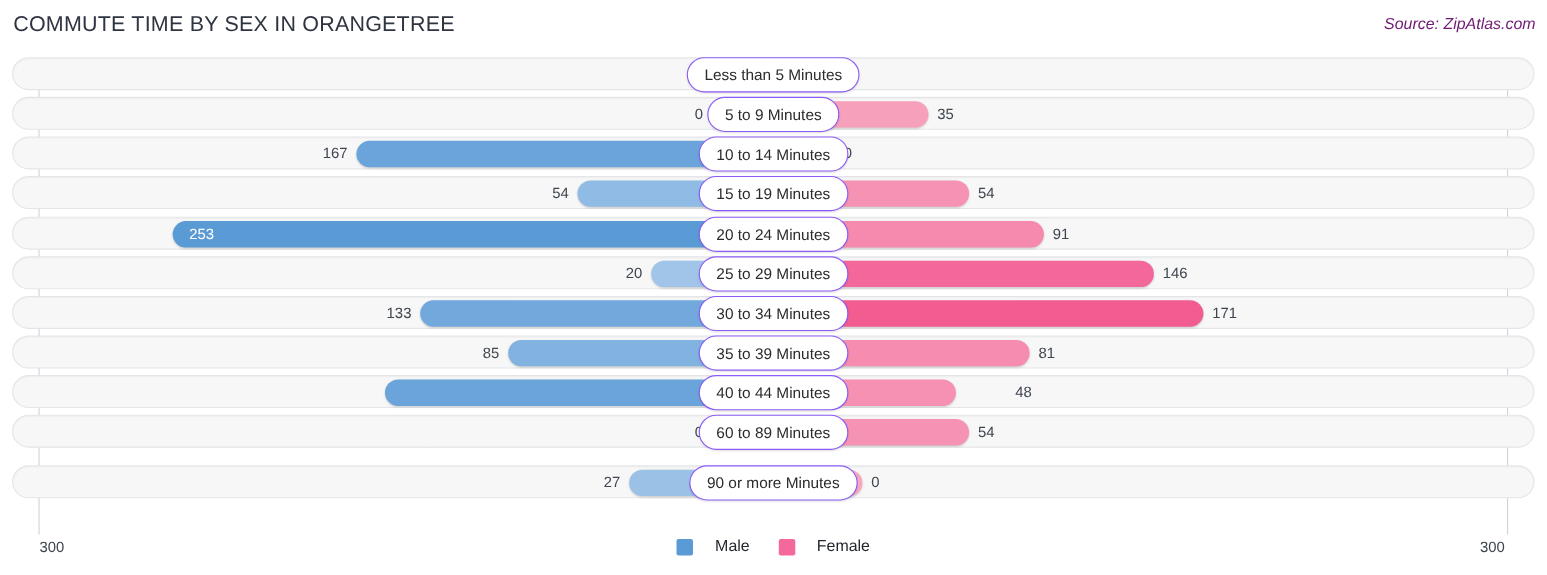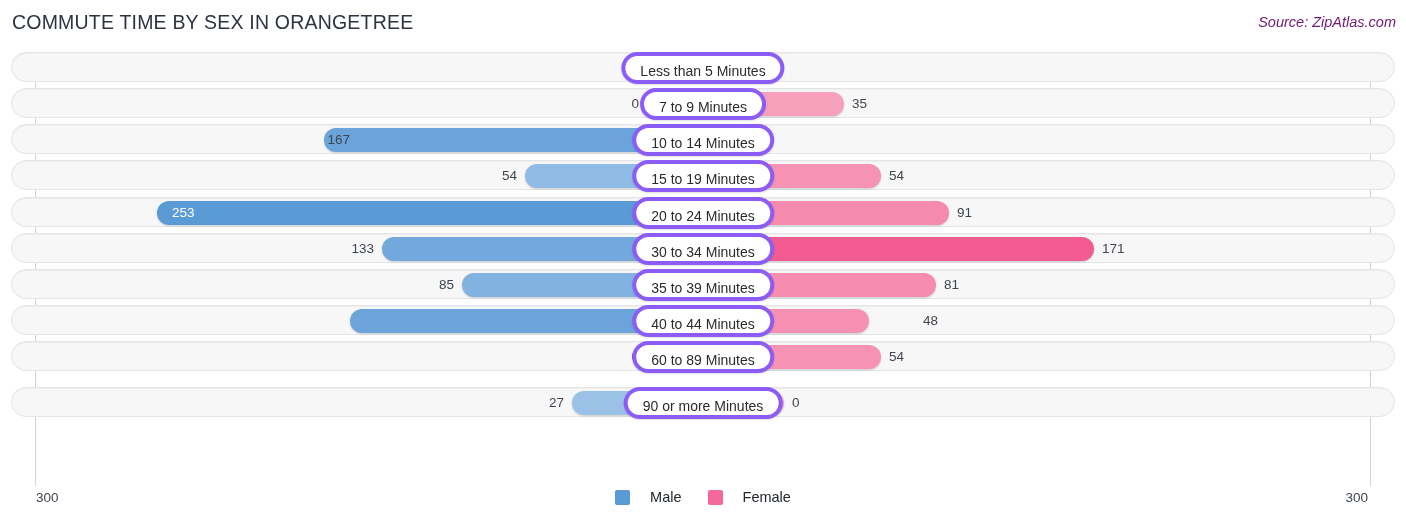--- a/index.html
+++ b/index.html
@@ -101,21 +101,21 @@
   
   .pill {
     position: absolute;
     left: 50%;
     top: -1px;
     transform: translateX(-50%);
     height: 32px;
     line-height: 31px;
     padding: 0 15px;
     background: #ffffff;
-    border: 4px solid #8b5cf6;
+    border: 1px solid #8b5cf6;
     border-radius: 16px;
     font-size: 14px;
     color: #2b2b2b;
     white-space: nowrap;
     box-shadow: 0 1px 2px rgba(0,0,0,.13);
     z-index: 5;
   }
 
   
   #footer {
@@ -178,27 +178,27 @@
           </div>
           <div class="pill">Less than 5 Minutes</div>
         </div>
         <div class="row">
           <div class="bars">
             <div class="bar male" style="width: 55px; background: rgb(168, 201, 234);"></div>
             <div class="bar female" style="width: 140px; background: rgb(247, 160, 188);"></div>
             <div class="val male-out" style="right: 755px; width: 60px;">0</div>
             <div class="val female-out" style="left: 840px; width: 60px;">35</div>
           </div>
-          <div class="pill">7 to 9 Minutes</div>
+          <div class="pill">5 to 9 Minutes</div>
         </div>
         <div class="row">
           <div class="bars">
             <div class="bar male" style="width: 378px; background: rgb(107, 164, 218);"></div>
             <div class="bar female" style="width: 55px; background: rgb(247, 168, 192);"></div>
-            <div class="val male-out" style="right: 1044px; width: 60px;">167</div>
+            <div class="val male-out" style="right: 1078px; width: 60px;">167</div>
             <div class="val female-out" style="left: 755px; width: 60px;">0</div>
           </div>
           <div class="pill">10 to 14 Minutes</div>
         </div>
         <div class="row">
           <div class="bars">
             <div class="bar male" style="width: 177px; background: rgb(143, 187, 229);"></div>
             <div class="bar female" style="width: 177px; background: rgb(246, 147, 180);"></div>
             <div class="val male-out" style="right: 877px; width: 60px;">54</div>
             <div class="val female-out" style="left: 877px; width: 60px;">54</div>
@@ -206,20 +206,29 @@
           <div class="pill">15 to 19 Minutes</div>
         </div>
         <div class="row">
           <div class="bars">
             <div class="bar male" style="width: 545px; background: rgb(91, 155, 213);"></div>
             <div class="bar female" style="width: 245px; background: rgb(245, 138, 174);"></div>
             <div class="val inside male-out" style="right: auto; width: 40px; text-align: left; left: 160px;">253</div>
             <div class="val female-out" style="left: 945px; width: 60px;">91</div>
           </div>
           <div class="pill">20 to 24 Minutes</div>
+        </div>
+        <div class="row">
+          <div class="bars">
+            <div class="bar male" style="width: 110px; background: rgb(160, 197, 233);"></div>
+            <div class="bar female" style="width: 345px; background: rgb(244, 103, 154);"></div>
+            <div class="val male-out" style="right: 810px; width: 60px;">20</div>
+            <div class="val female-out" style="left: 1045px; width: 60px;">146</div>
+          </div>
+          <div class="pill">25 to 29 Minutes</div>
         </div>
         <div class="row">
           <div class="bars">
             <div class="bar male" style="width: 320px; background: rgb(114, 168, 220);"></div>
             <div class="bar female" style="width: 390px; background: rgb(242, 92, 145);"></div>
             <div class="val male-out" style="right: 1020px; width: 60px;">133</div>
             <div class="val female-out" style="left: 1090px; width: 60px;">171</div>
           </div>
           <div class="pill">30 to 34 Minutes</div>
         </div>

